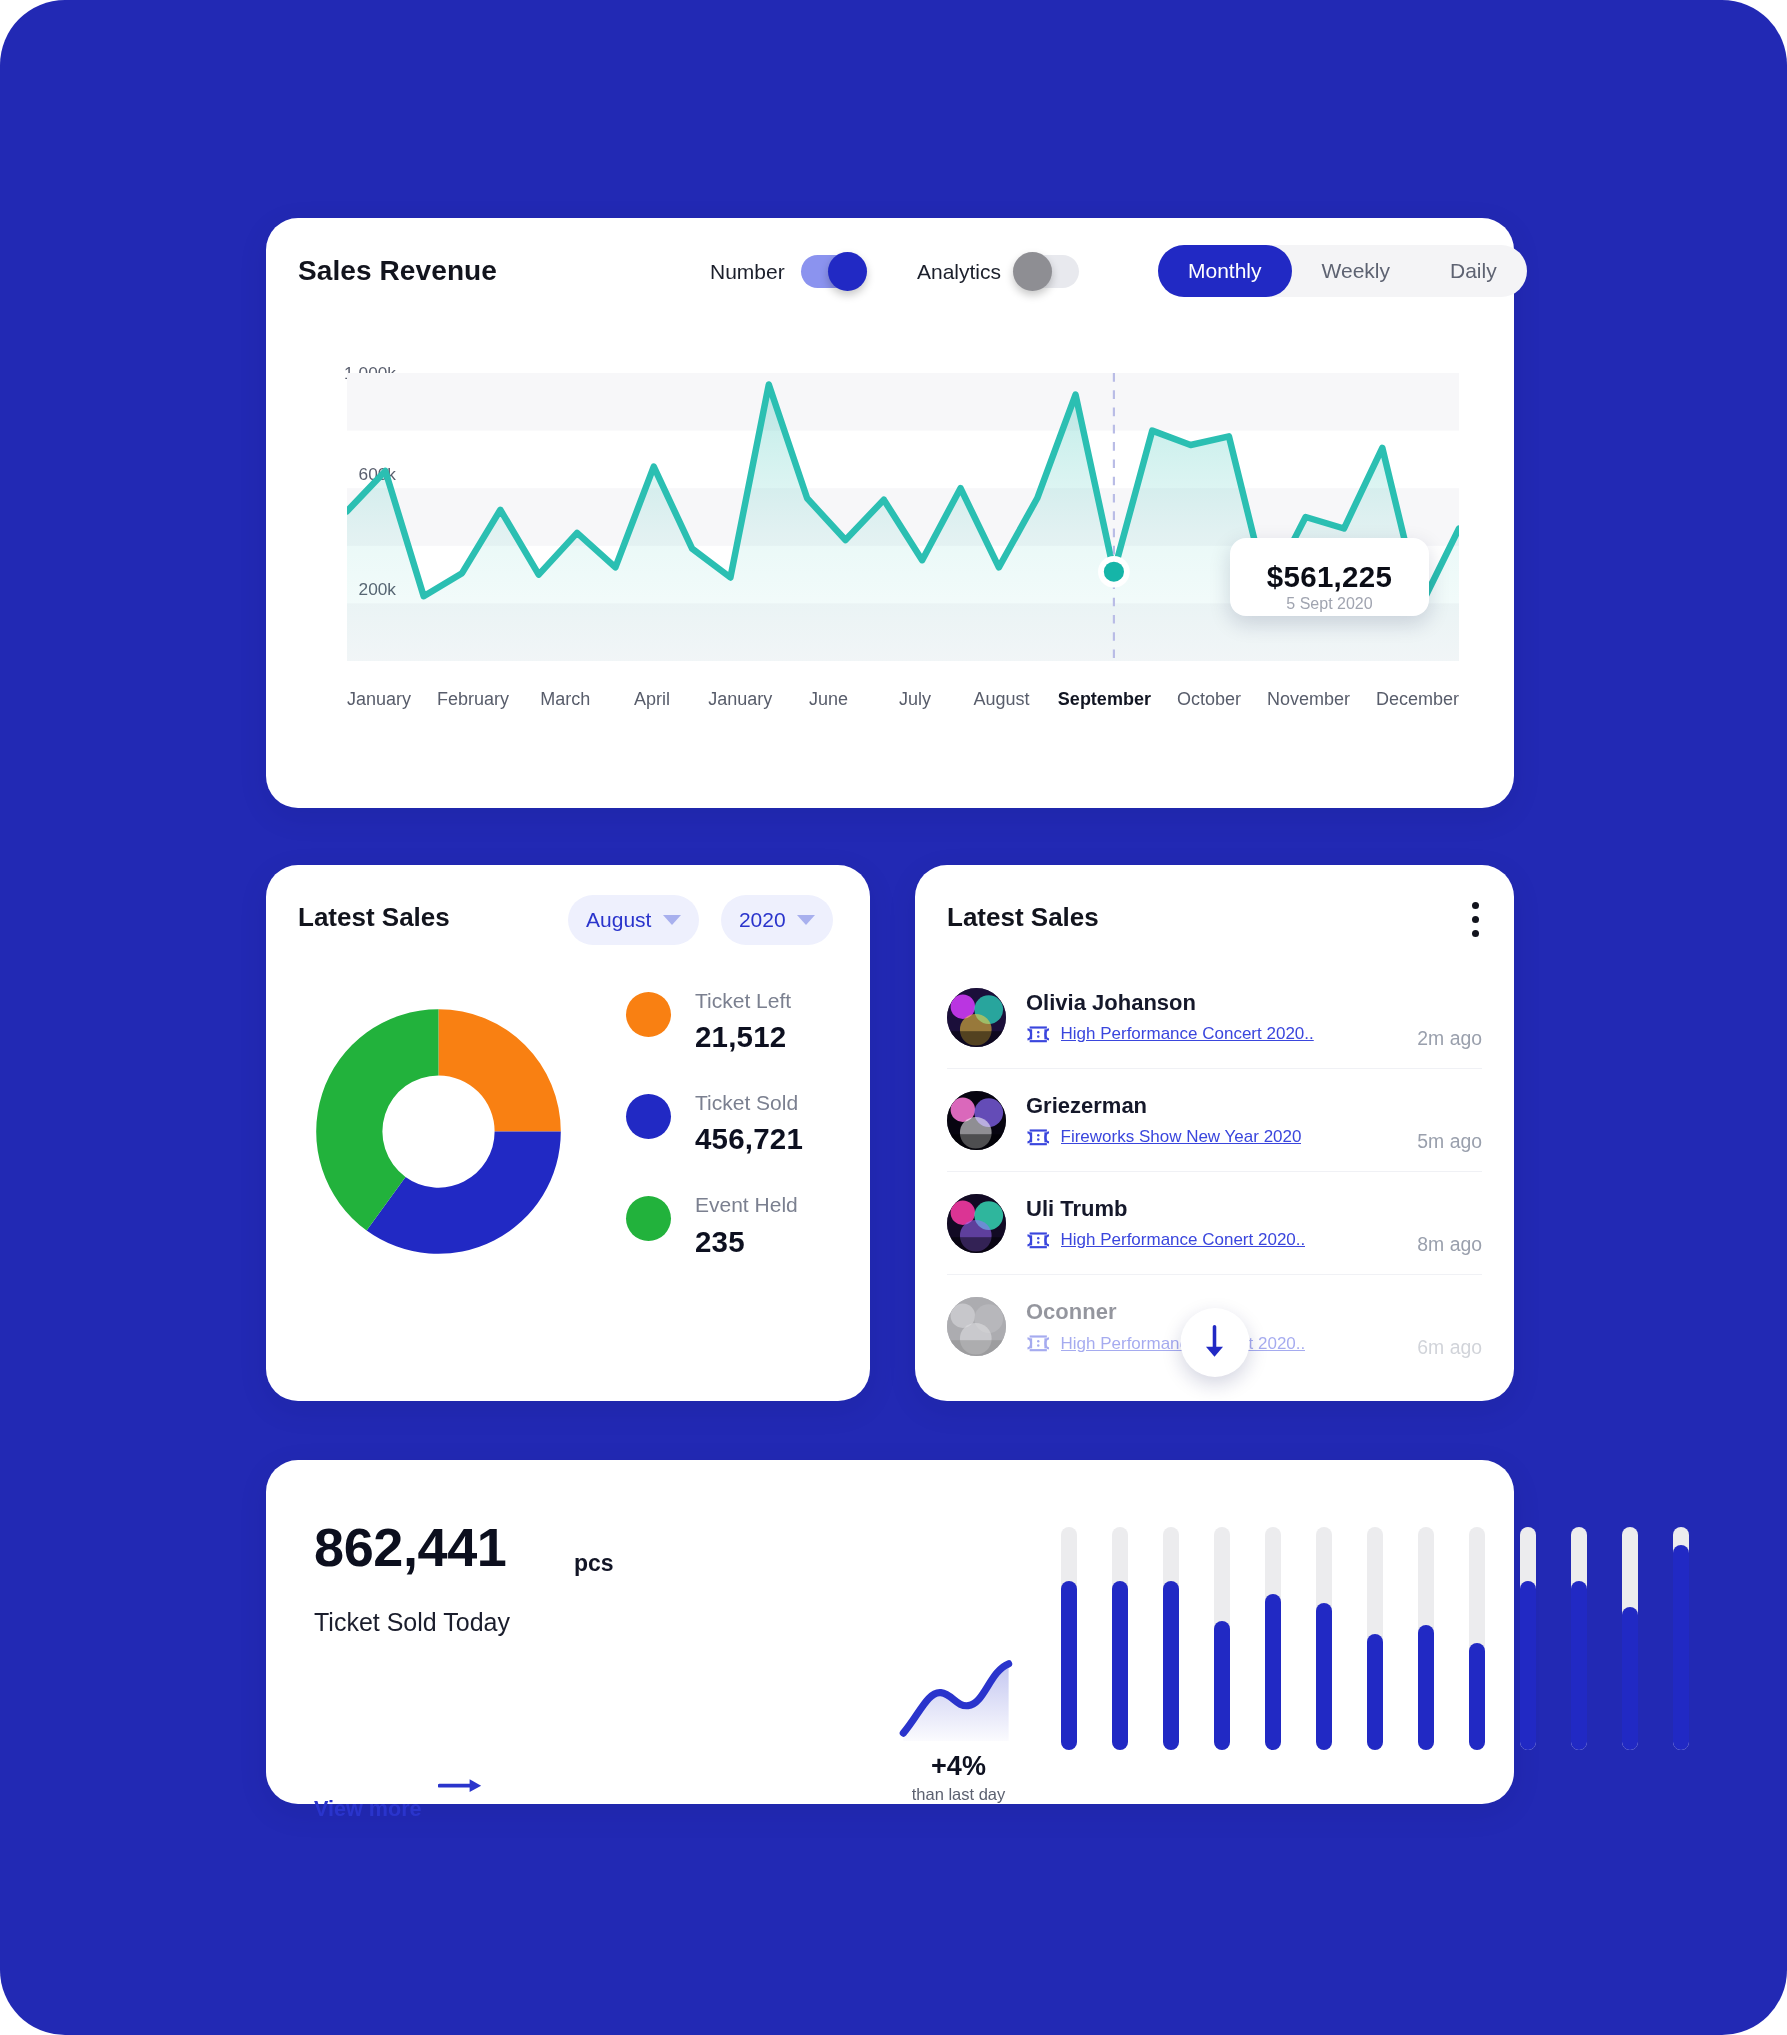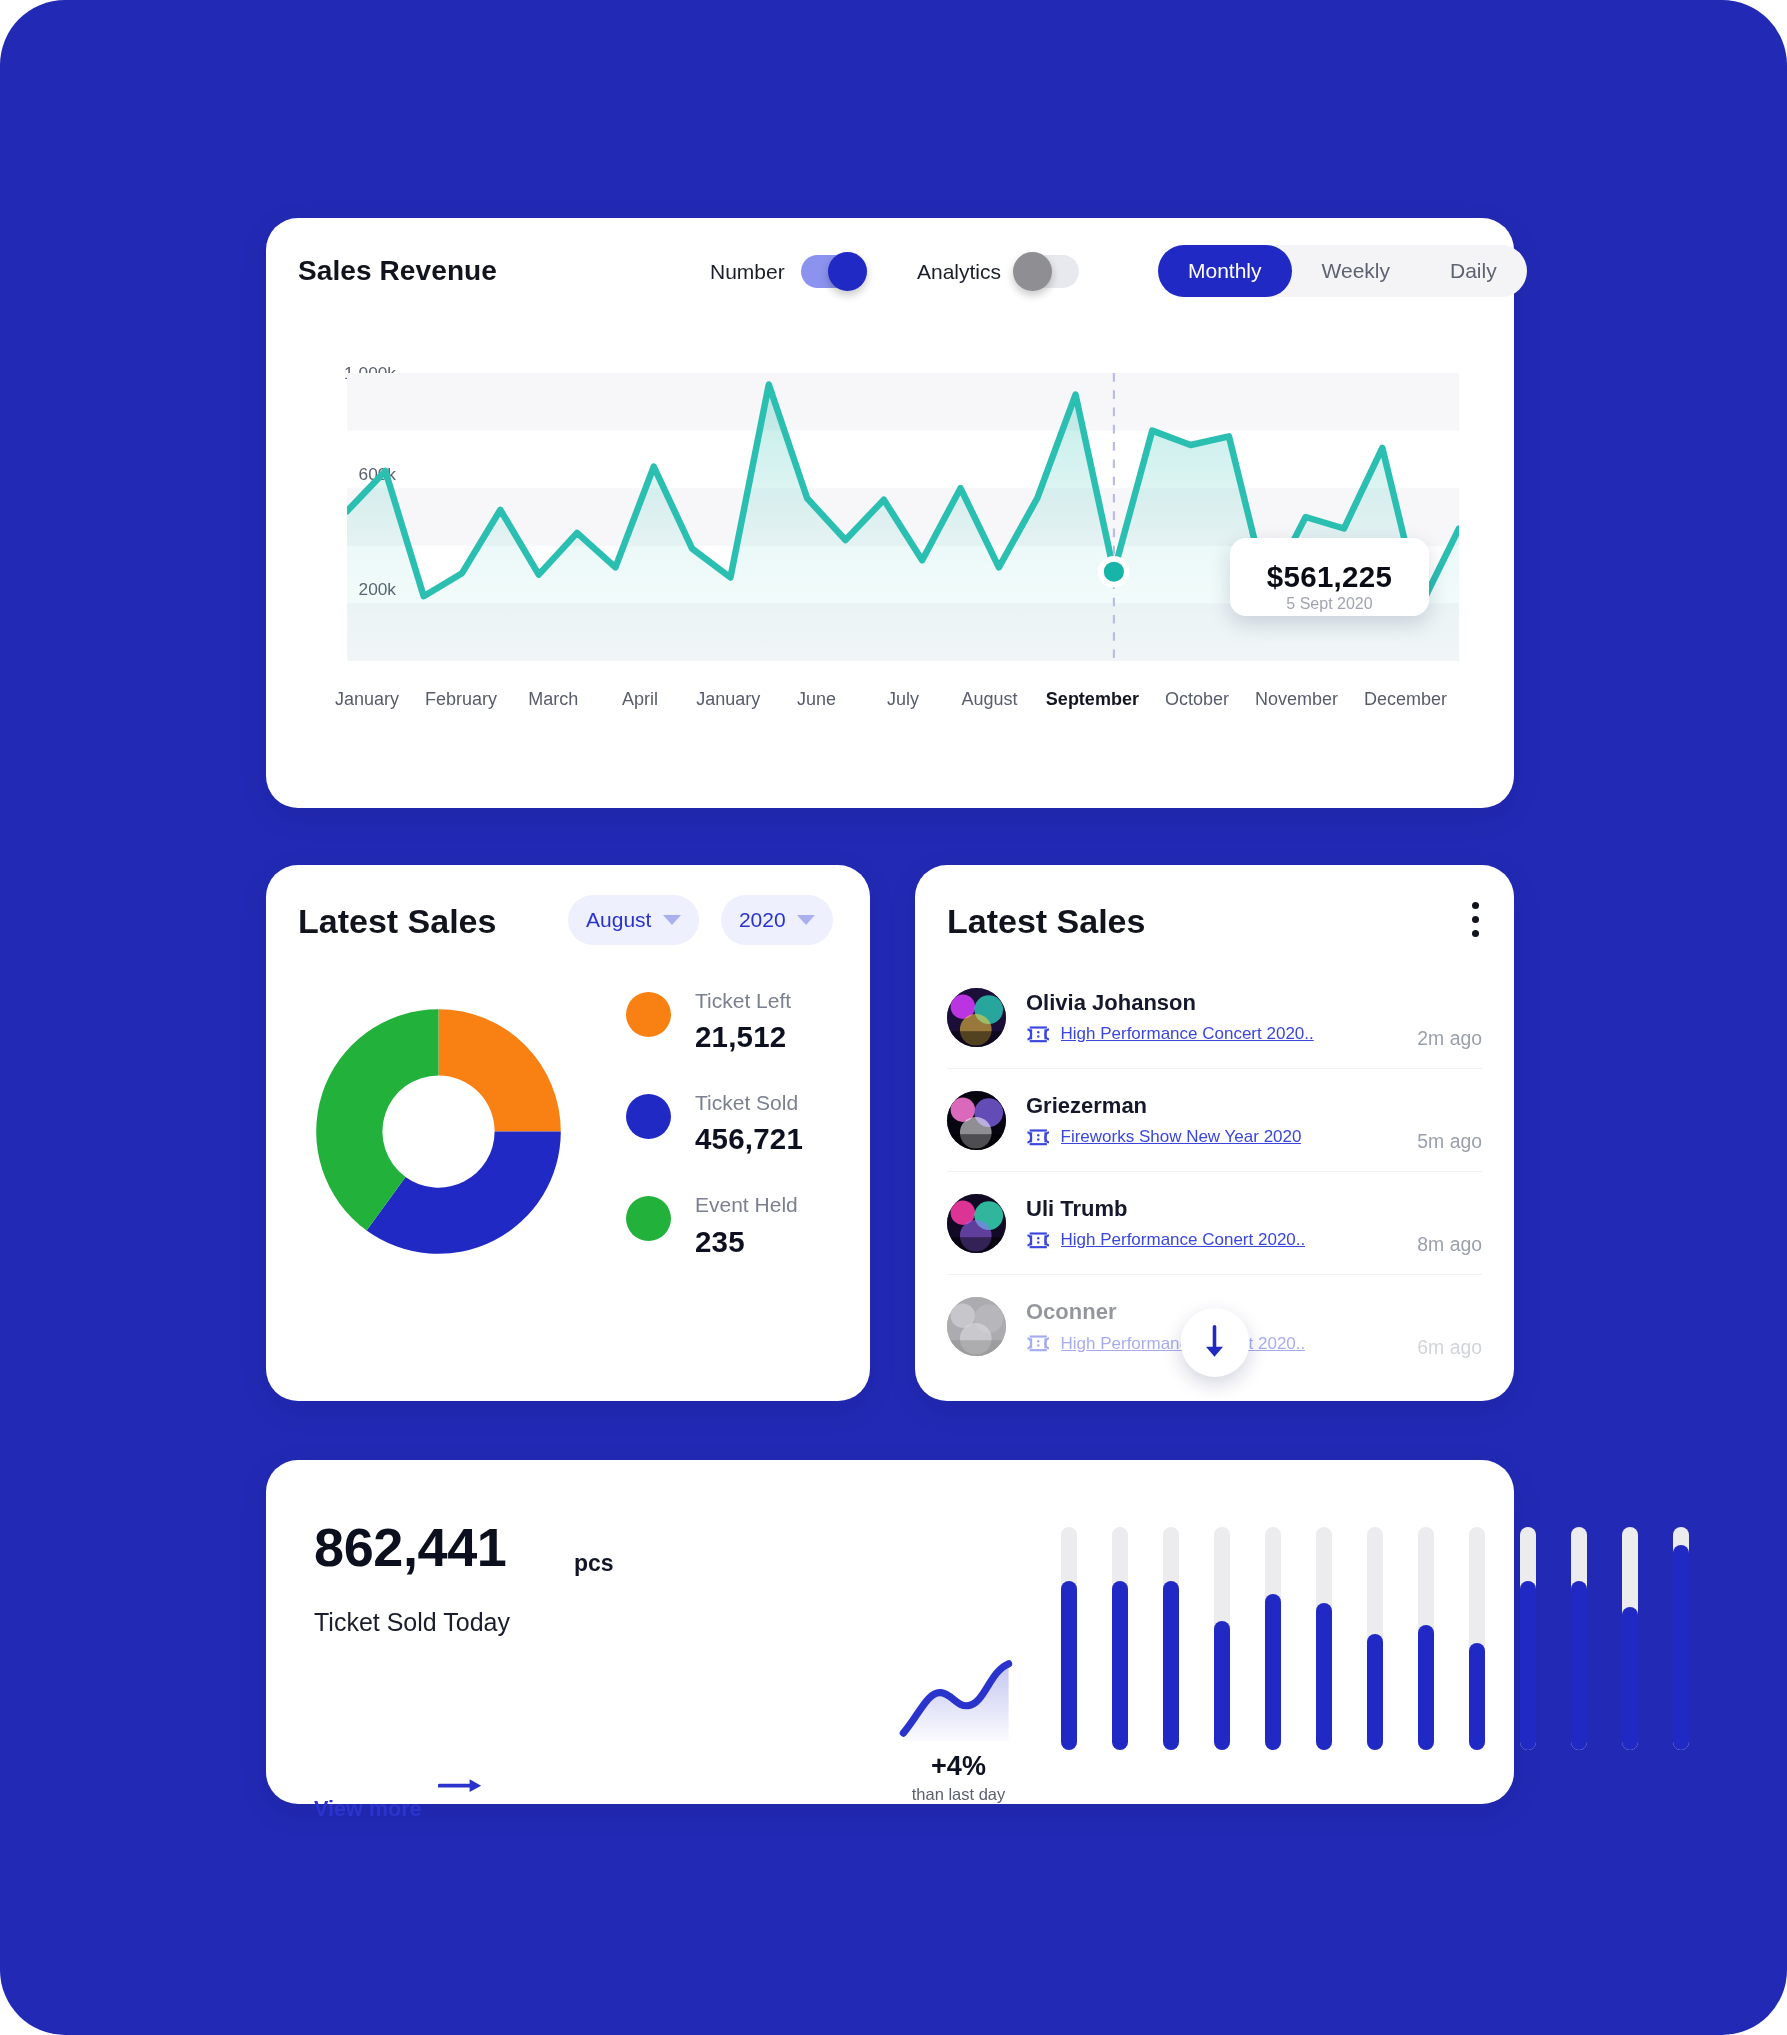--- a/index.html
+++ b/index.html
@@ -65,42 +65,42 @@
   #revenue-plot {
     position: absolute; left: 81px; top: 155px;
     width: 1112px; height: 288px;
   }
   .ylabel {
     position: absolute; right: 1063px; width: 94px; text-align: right;
     font-size: 17.3px; color: #5a5f6e; white-space: nowrap;
   }
   #revenue-svg { position: absolute; left: 0; top: 0; width: 1112px; height: 288px; }
   .month-row {
-    position: absolute; left: 69px; top: 471px; width: 1112px;
+    position: absolute; left: 81px; top: 471px; width: 1112px;
     display: flex;
     gap: 26px;
   }
   .month {
     flex: 1 1 0; text-align: center; font-size: 18px; color: #585d6b;
   }
   .month.active { color: #111522; font-weight: 700; }
 
   
   #revenue-tooltip {
     position: absolute; left: 964px; top: 320px;
     width: 199px; height: 78px; background: #fff; border-radius: 16px;
     box-shadow: 0 7.2px 21.6px rgba(15,20,70,.16);
     text-align: center; padding-top: 22px;
   }
   #revenue-tooltip .tv { font-size: 29.5px; font-weight: 700; color: #0b0d16; letter-spacing: 0.3px; }
   #revenue-tooltip .td { font-size: 16px; color: #a0a4b0; margin-top: 1.4px; }
 
   
   #donut-card { left: 266px; top: 865px; width: 604px; height: 536px; }
-  .card-title { position: absolute; left: 32px; top: 37px; font-size: 34px; font-weight: 700; color: #12141d; }
+  .card-title { position: absolute; left: 32px; top: 37px; font-size: 26px; font-weight: 700; color: #12141d; }
   .pill {
     position: absolute; top: 30px; height: 50px; border-radius: 25px;
     background: #eef0fd; display: flex; align-items: center; justify-content: center;
     gap: 11.5px; padding: 0 21.6px;
   }
   .pill span { font-size: 21px; color: #2a34cc; }
   .pill .caret {
     width: 0; height: 0; border-left: 9.4px solid transparent;
     border-right: 9.4px solid transparent; border-top: 10px solid #a8b0ee;
   }

